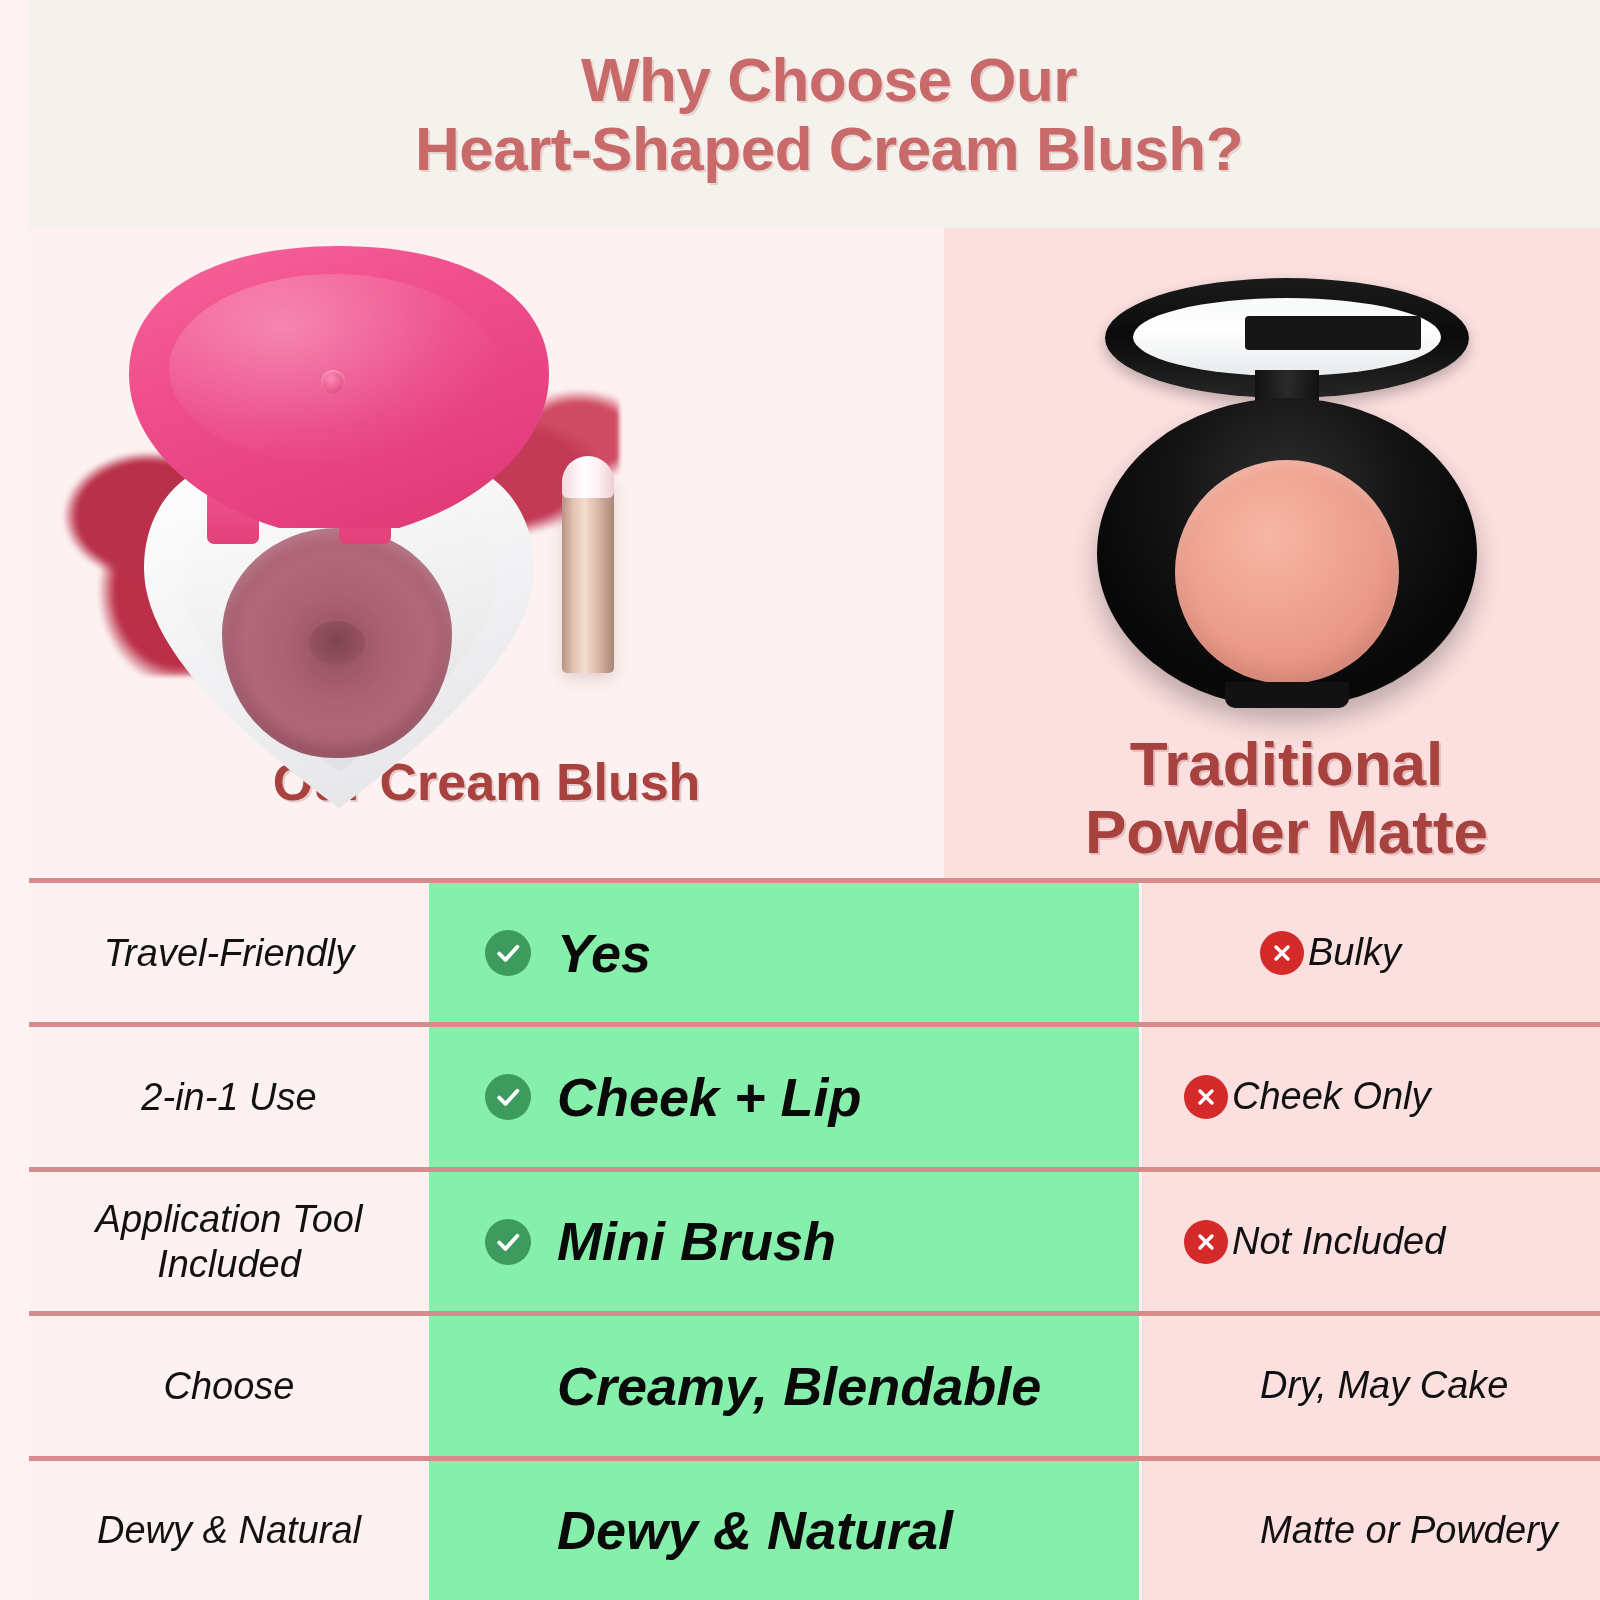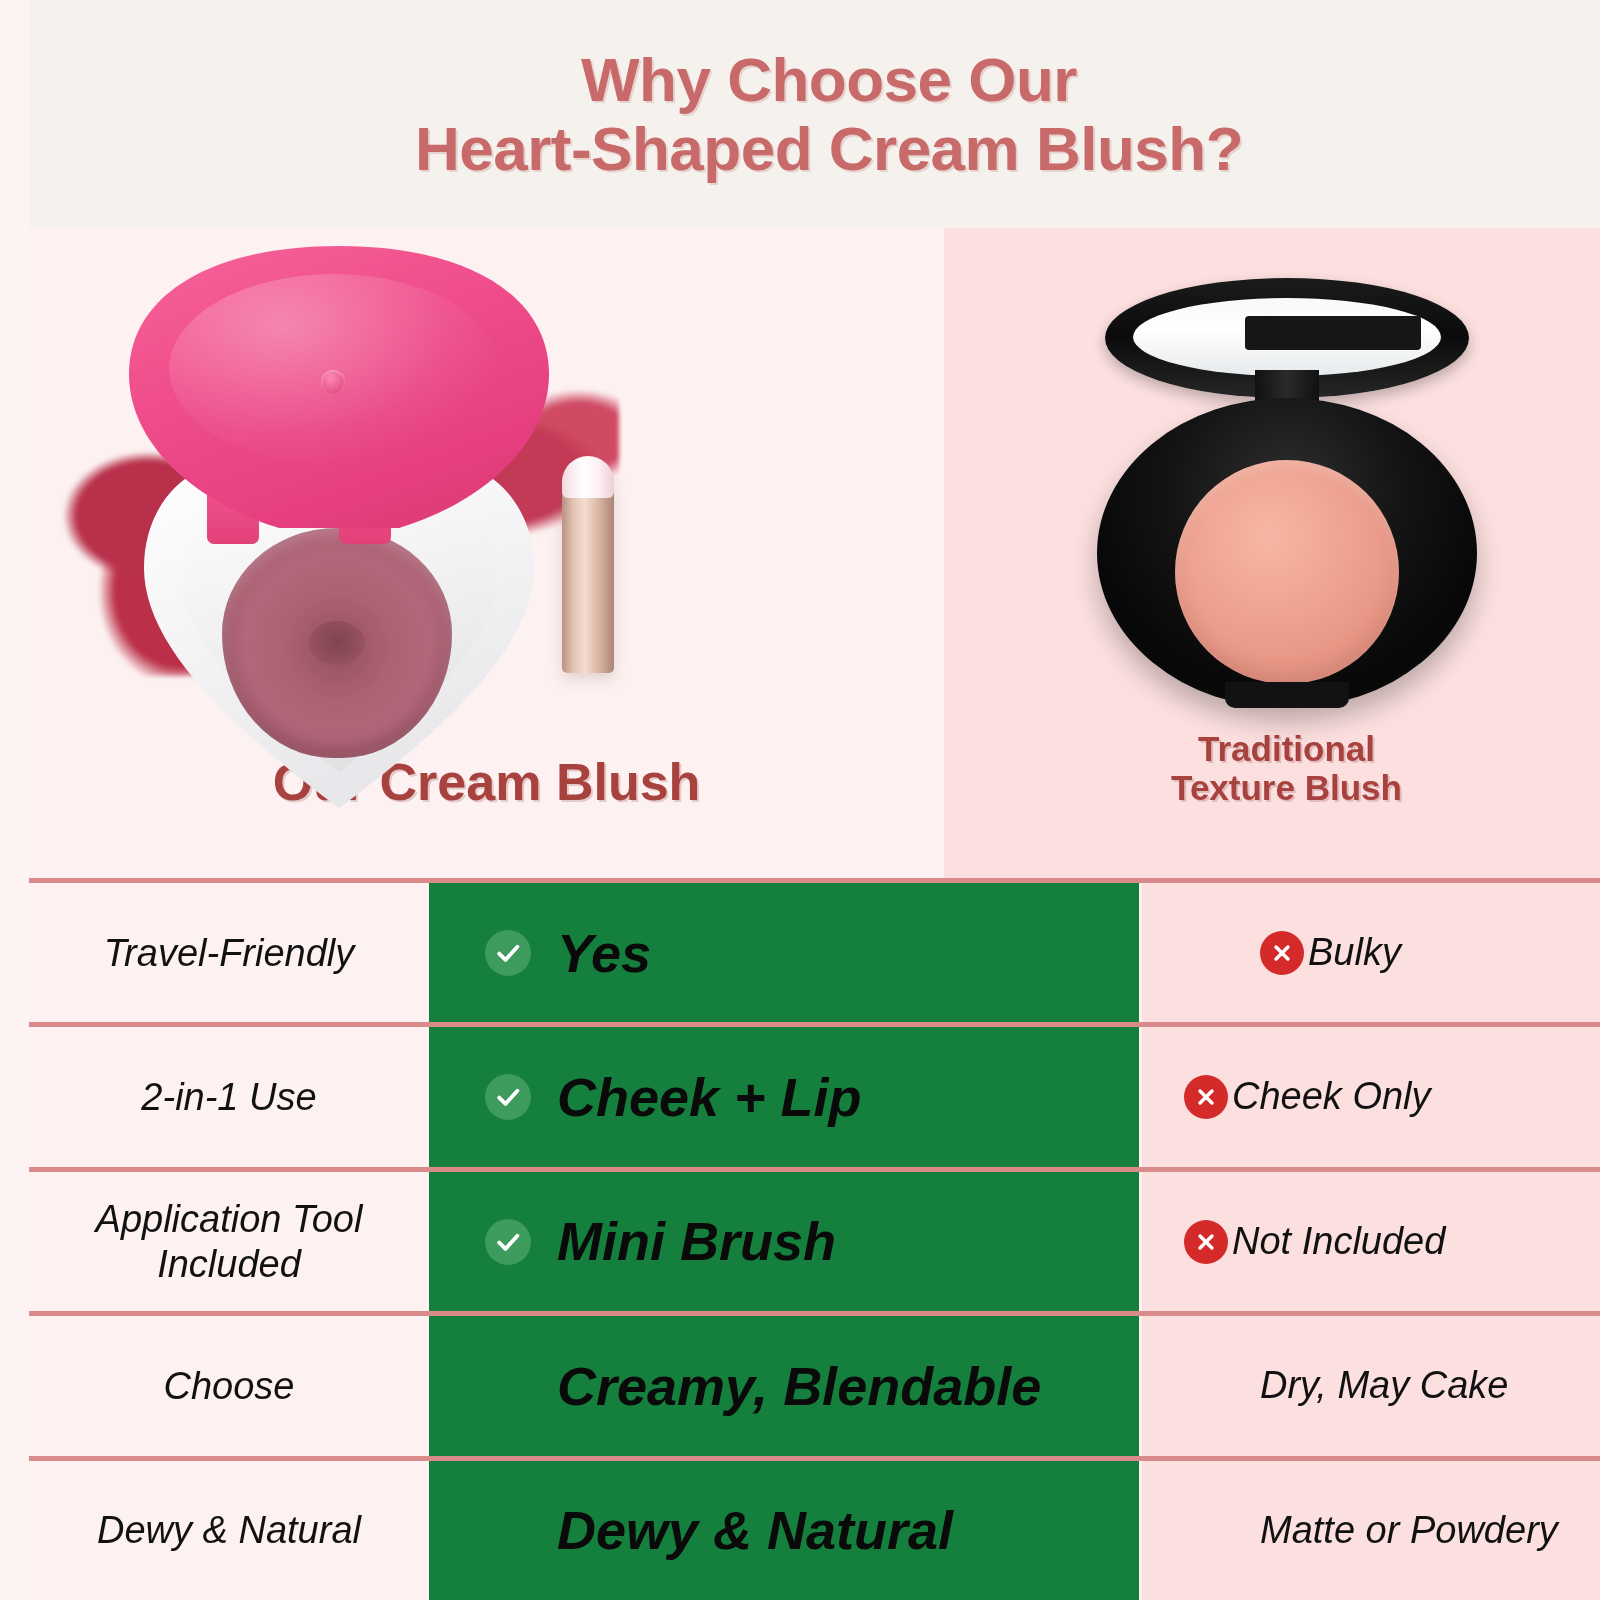--- a/index.html
+++ b/index.html
@@ -73,21 +73,21 @@
     color: #a8423f;
     text-align: center;
     line-height: 1.1;
     text-shadow: 2px 2px 0 rgba(120,50,50,0.20);
   }
   .hero-caption.cream {
     font-size: 52px;
     margin-top: 6px;
   }
   .hero-caption.powder {
-    font-size: 35px;
+    font-size: 62px;
     margin-top: -18px;
   }
 
   
   .smear {
     position: absolute;
     left: 30px;
     top: 148px;
     width: 560px;
     height: 300px;
@@ -296,21 +296,21 @@
   }
   .cell.feature {
     flex: 0 0 400px;
     background: #fdf2f1;
     justify-content: center;
     padding: 0 14px;
     box-sizing: border-box;
   }
   .cell.ours {
     flex: 0 0 710px;
-    background: #15803d;
+    background: #86efac;
     justify-content: flex-start;
     padding-left: 56px;
     box-sizing: border-box;
     gap: 26px;
   }
   .cell.theirs {
     flex: 1 1 auto;
     background: #fcdfdf;
     justify-content: flex-start;
     padding-left: 28px;
@@ -391,21 +391,21 @@
             <div class="compact-mirror-shade"></div>
           </div>
           <div class="compact-neck"></div>
           <div class="compact-base"></div>
           <div class="powder-pan"></div>
           <div class="compact-foot"></div>
         </div>
       </div>
       <div class="hero-caption powder">
         <div>Traditional</div>
-        <div>Texture Blush</div>
+        <div>Powder Matte</div>
       </div>
     </div>
 
   </div>
 
   <div class="table">
 
     <div class="row">
       <div class="cell feature">
         <span class="feature-text">Travel-Friendly</span>

